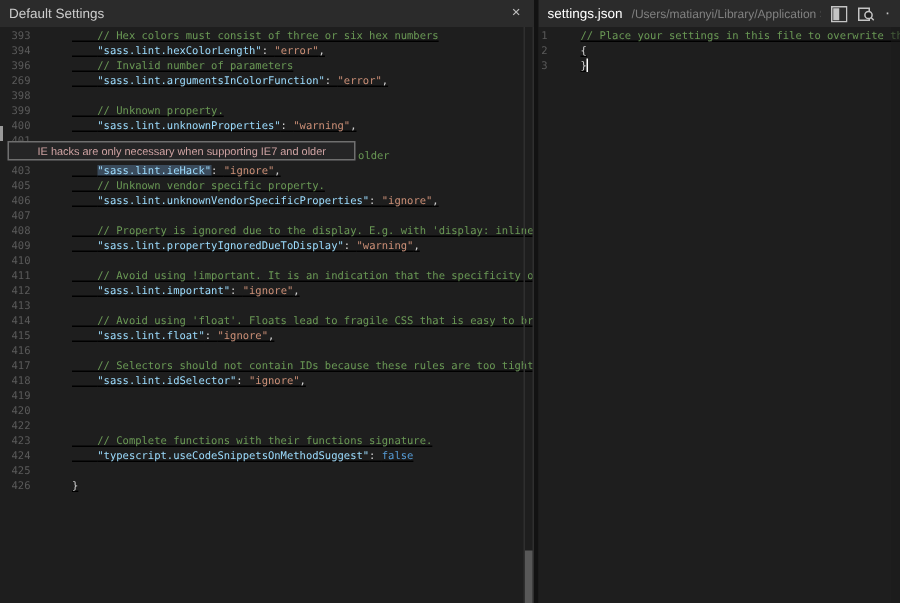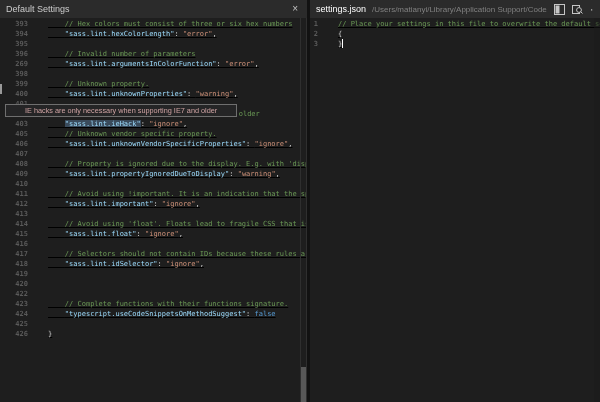--- a/index.html
+++ b/index.html
@@ -1,36 +1,36 @@
 <!DOCTYPE html>
 <html style="--editor-bg: #1e1e1e; --tabbar-bg: #2b2b2b; --c-comment: #6a9955; --c-key: #9cdcfe; --c-string: #ce9178; --c-keyword: #569cd6; --c-plain: #d4d4d4; --c-wordhl: #3a4b5c; --tip-bg: #252526; --tip-border: #6f6f6f; --tip-text: #cfa3a3;"><head>
 <meta charset="utf-8">
 <style>
   html,body{margin:0;padding:0;background:#1e1e1e;}
   .app{position:relative;width:600px;height:402px;background:#1e1e1e;overflow:hidden;
        font-family:"Liberation Sans",sans-serif;display:flex;}
   .pane{position:relative;height:402px;overflow:hidden;background:var(--editor-bg);}
-  .pane-left{width:307px;flex:none;}
+  .pane-left{width:356px;flex:none;}
   .divider{width:3px;flex:none;background:#121212;}
   .pane-right{flex:1;}
   
   .tabbar{height:18px;background:var(--tabbar-bg);display:flex;align-items:center;
           padding:0 6px;box-sizing:border-box;color:#c5c5c5;font-size:9px;overflow:hidden;white-space:nowrap;}
   .tab-title{color:#cccccc;}
   .file-name{color:#ffffff;}
   .file-path{color:#808080;font-size:8px;margin-left:6px;overflow:hidden;text-overflow:clip;flex:1 1 auto;min-width:0;}
   .close-btn{margin-left:auto;color:#c0c0c0;font-size:10px;line-height:10px;padding:0 3px;cursor:pointer;}
   .tb-icon{flex:none;width:11px;height:11px;margin-left:7px;display:inline-block;}
   .tb-icon svg{display:block;}
   .more-icon{flex:none;width:4px;height:11px;margin-left:7px;overflow:hidden;color:#c5c5c5;font-size:10px;line-height:11px;}
   
   .editor{position:absolute;top:18px;left:0;right:0;bottom:0;overflow:hidden;
           font-family:"DejaVu Sans Mono",monospace;font-size:7px;line-height:10px;padding-top:1px;}
   .row{position:relative;height:10px;white-space:pre;}
-  .gutter{display:inline-block;width:28px;text-align:right;color:#5a5a5a;vertical-align:top;font-weight:bold;}
+  .gutter{display:inline-block;width:28px;text-align:center;color:#5a5a5a;vertical-align:top;}
   .pane-right .gutter{width:8px;}
   .code{display:inline-block;padding-left:20px;vertical-align:top;white-space:pre;text-decoration:underline;}
   .tok-cm{color:var(--c-comment);}
   .tok-key{color:var(--c-key);}
   .tok-str{color:var(--c-string);}
   .tok-pun{color:var(--c-plain);}
   .tok-kw{color:var(--c-keyword);}
   .tok-hl{background:var(--c-wordhl);}
   
   .hover-tip{position:absolute;left:5px;top:-5px;height:13px;box-sizing:border-box;
@@ -52,21 +52,20 @@
 <div class="app">
 
   <div class="pane pane-left">
     <div class="tabbar">
       <span class="tab-title">Default Settings</span>
       <span class="close-btn">×</span>
     </div>
     <div class="editor" id="left-editor">
         <div class="row"><span class="gutter">393</span><span class="code"><span class="tok-cm">    // Hex colors must consist of three or six hex numbers</span></span></div>
         <div class="row"><span class="gutter">394</span><span class="code"><span class="tok-pun">    </span><span class="tok-key">"sass.lint.hexColorLength"</span><span class="tok-pun">: </span><span class="tok-str">"error"</span><span class="tok-pun">,</span></span></div>
-        <div class="row"><span class="gutter">395</span><span class="code"></span></div>
         <div class="row"><span class="gutter">396</span><span class="code"><span class="tok-cm">    // Invalid number of parameters</span></span></div>
         <div class="row"><span class="gutter">269</span><span class="code"><span class="tok-pun">    </span><span class="tok-key">"sass.lint.argumentsInColorFunction"</span><span class="tok-pun">: </span><span class="tok-str">"error"</span><span class="tok-pun">,</span></span></div>
         <div class="row"><span class="gutter">398</span><span class="code"></span></div>
         <div class="row"><span class="gutter">399</span><span class="code"><span class="tok-cm">    // Unknown property.</span></span></div>
         <div class="row"><span class="gutter">400</span><span class="code"><span class="tok-pun">    </span><span class="tok-key">"sass.lint.unknownProperties"</span><span class="tok-pun">: </span><span class="tok-str">"warning"</span><span class="tok-pun">,</span></span></div>
         <div class="row"><span class="gutter">401</span><span class="code"></span></div>
         <div class="row"><span class="gutter">402</span><span class="code"><span class="hover-tip">IE hacks are only necessary when supporting IE7 and older</span><span class="tip-after tok-cm">IE7 and older</span></span></div>
         <div class="row"><span class="gutter">403</span><span class="code"><span class="tok-pun">    </span><span class="tok-key tok-hl">"sass.lint.ieHack"</span><span class="tok-pun">: </span><span class="tok-str">"ignore"</span><span class="tok-pun">,</span></span></div>
         <div class="row"><span class="gutter">405</span><span class="code"><span class="tok-cm">    // Unknown vendor specific property.</span></span></div>
         <div class="row"><span class="gutter">406</span><span class="code"><span class="tok-pun">    </span><span class="tok-key">"sass.lint.unknownVendorSpecificProperties"</span><span class="tok-pun">: </span><span class="tok-str">"ignore"</span><span class="tok-pun">,</span></span></div>

